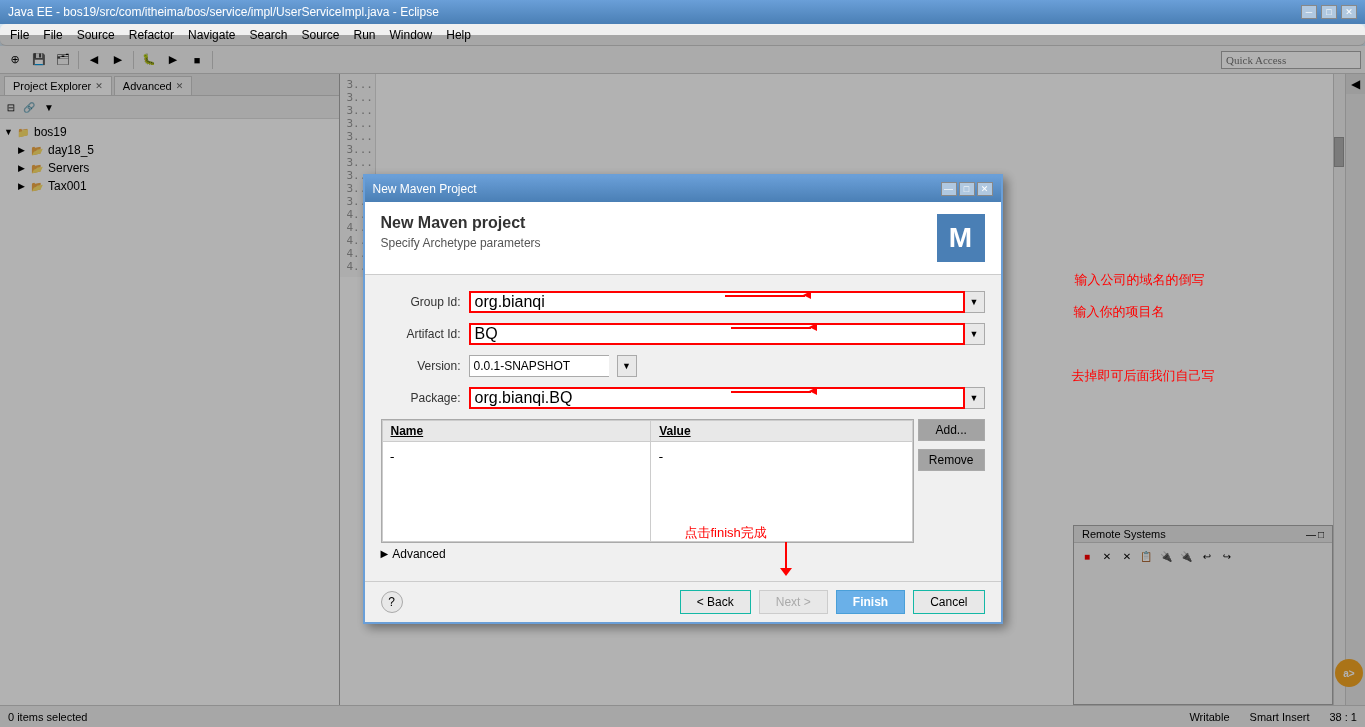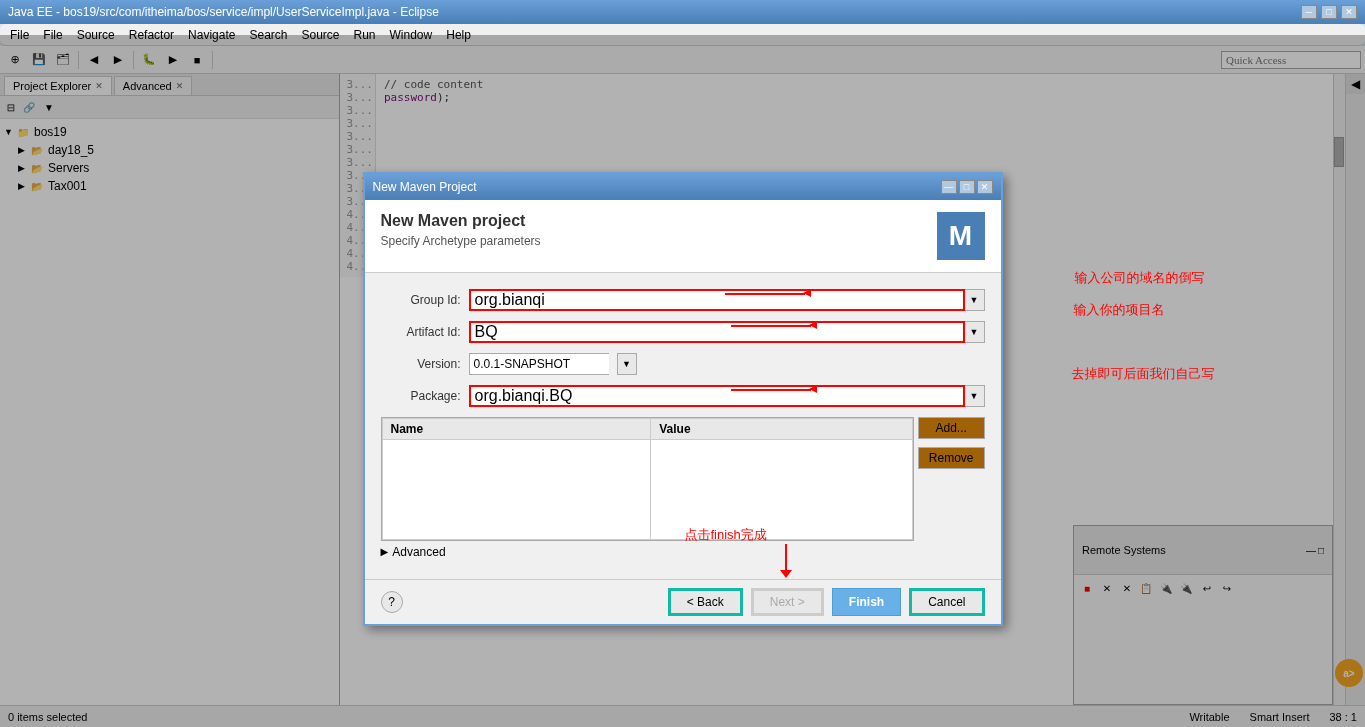--- a/index.html
+++ b/index.html
@@ -203,36 +203,36 @@
       cursor: pointer;
       font-size: 9px;
     }
     .form-version-wrap { display: flex; align-items: center; gap: 8px; }
     .form-version-input { width: 140px; height: 22px; border: 1px solid #aaa; border-right: none; padding: 2px 4px; font-size: 12px; background: white; }
     .form-version-btn { width: 20px; height: 22px; background: #e8e8e8; border: 1px solid #aaa; display: flex; align-items: center; justify-content: center; cursor: pointer; font-size: 9px; }
 
     .properties-section { margin-top: 4px; }
     .properties-label { font-size: 12px; color: #333; margin-bottom: 4px; }
     .properties-table-wrap { border: 1px solid #aaa; background: white; }
-    .properties-table { width: 100%; border-collapse: collapse; }
+    .properties-table { width: 100%; border-collapse: collapse; text-decoration: underline; }
     .properties-table th {
       background: #e8e8e8;
       border: 1px solid #ccc;
       padding: 3px 8px;
       text-align: left;
       font-size: 12px;
     }
     .properties-table td {
       border: 1px solid #ccc;
       padding: 3px 8px;
       font-size: 12px;
       height: 100px;
       vertical-align: top;
     }
-    .properties-btn { padding: 3px 10px; font-size: 12px; margin-bottom: 4px; cursor: pointer; background: #a16207; border: 1px solid #aaa; display: block; width: 100%; }
+    .properties-btn { padding: 3px 10px; font-size: 12px; margin-bottom: 4px; cursor: pointer; background: #a3a3a3; border: 1px solid #aaa; display: block; width: 100%; }
 
     .advanced-row { display: flex; align-items: center; cursor: pointer; padding: 4px 0; }
     .advanced-arrow { font-size: 10px; margin-right: 4px; }
     .advanced-label { font-size: 12px; }
 
     .dialog-footer {
       padding: 8px 16px;
       background: #f0f0f0;
       border-top: 1px solid #ccc;
       display: flex;
@@ -249,36 +249,36 @@
       display: flex;
       align-items: center;
       justify-content: center;
       font-size: 12px;
       cursor: pointer;
     }
     .action-btn {
       padding: 4px 16px;
       font-size: 12px;
       cursor: pointer;
-      border: 3px solid #14b8a6;
+      border: 1px solid #14b8a6;
       background: #e8e8e8;
     }
     .action-btn-primary {
       padding: 4px 16px;
       font-size: 12px;
       cursor: pointer;
       border: 1px solid #4a9fd8;
       background: #6ab0e8;
       color: white;
       font-weight: bold;
     }
     .remote-panel-header {
       background: #e8e8e8;
       border-bottom: 1px solid #ccc;
-      padding: 18px 8px;
+      padding: 2px 8px;
       font-size: 11px;
       display: flex;
       align-items: center;
       justify-content: space-between;
     }
 
     .scrollbar-v {
       position: absolute;
       right: 0;
       top: 0;
@@ -406,24 +406,20 @@
           <div>3...</div>
             <div>3...</div>
             <div>3...</div>
             <div>3...</div>
             <div>3...</div>
           <div>4...</div>
             <div>4...</div>
             <div>4...</div>
             <div>4...</div>
             <div>4...</div>
-        </div>
-        <div style="padding-left:6px;">
-          <div style="color:#555">// code content</div>
-          <div><span style="color:#7a0d7a">password</span><span>);</span></div>
         </div>
       </div>
 
       <div class="scrollbar-v">
         <div class="scrollbar-thumb"></div>
       </div>
     </div>
 
     <div style="position:absolute;bottom:0;right:12px;width:260px;height:180px;background:#f8f8f8;border:1px solid #aaa;">
       <div class="remote-panel-header">

